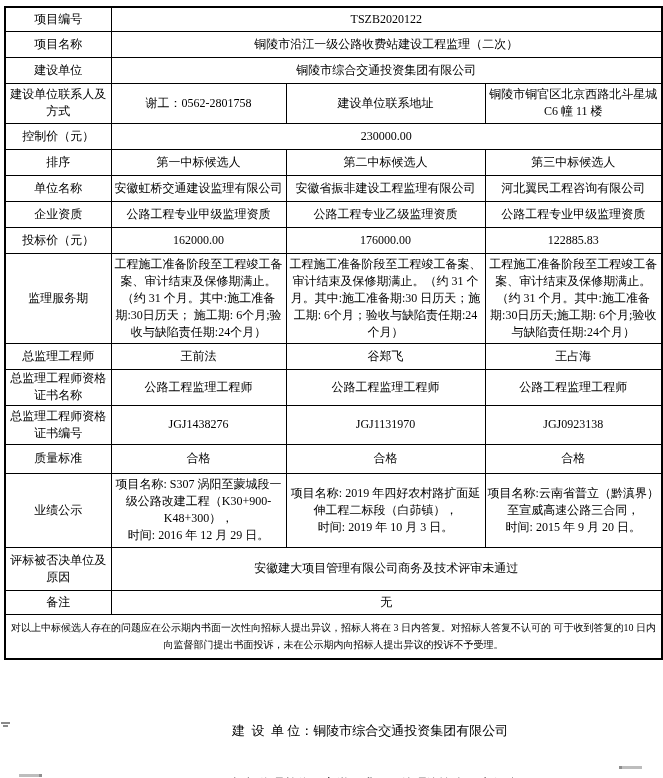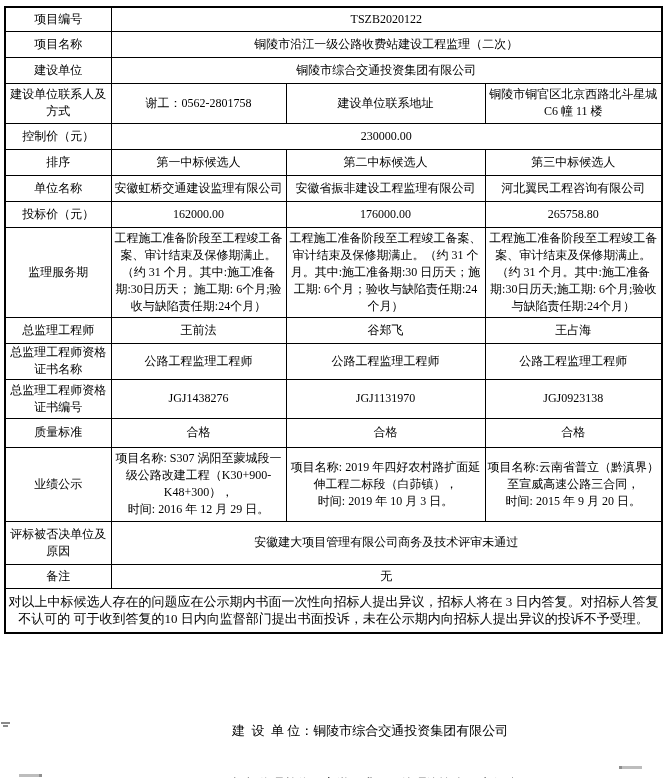--- a/index.html
+++ b/index.html
@@ -16,21 +16,21 @@
   }
   table.doc-table td{
     border:1px solid #000;
     text-align:center;vertical-align:middle;
     padding:0 2px;line-height:17px;
     overflow:hidden;
     word-break:break-word;
   }
   td.lbl{padding:0 1px;margin-top:28px;}
   td.note-cell{
-    text-align:left;font-size:13px;line-height:21px;padding:1px 3px 2px 3px;
+    text-align:left;font-size:10px;line-height:21px;padding:1px 3px 2px 3px;
   }
   .perf div{text-align:center;}
   .footer{
     position:absolute;left:232px;top:687px;
     font-size:13px;line-height:17.5px;white-space:pre;
   }
   .footer .line{height:17.5px;}
   .table-handle{
     position:absolute;left:1px;top:722px;width:10px;height:7px;
   }
@@ -82,24 +82,30 @@
       <td>第二中标候选人</td>
       <td>第三中标候选人</td>
     </tr>
     <tr style="height:26px">
       <td class="lbl">单位名称</td>
       <td>安徽虹桥交通建设监理有限公司</td>
       <td>安徽省振非建设工程监理有限公司</td>
       <td>河北翼民工程咨询有限公司</td>
     </tr>
     <tr style="height:26px">
+      <td class="lbl">企业资质</td>
+      <td>公路工程专业甲级监理资质</td>
+      <td>公路工程专业乙级监理资质</td>
+      <td>公路工程专业甲级监理资质</td>
+    </tr>
+    <tr style="height:26px">
       <td class="lbl">投标价（元）</td>
       <td>162000.00</td>
       <td>176000.00</td>
-      <td>265758.80</td>
+      <td>122885.83</td>
     </tr>
     <tr style="height:90px">
       <td class="lbl">监理服务期</td>
       <td>工程施工准备阶段至工程竣工备案、审计结束及保修期满止。（约 31 个月。其中:施工准备期:30日历天； 施工期: 6个月;验收与缺陷责任期:24个月）</td>
       <td>工程施工准备阶段至工程竣工备案、审计结束及保修期满止。（约 31 个月。其中:施工准备期:30 日历天；施工期: 6个月；验收与缺陷责任期:24个月）</td>
       <td>工程施工准备阶段至工程竣工备案、审计结束及保修期满止。（约 31 个月。其中:施工准备期:30日历天;施工期: 6个月;验收与缺陷责任期:24个月）</td>
     </tr>
     <tr style="height:26px">
       <td class="lbl">总监理工程师</td>
       <td>王前法</td>

